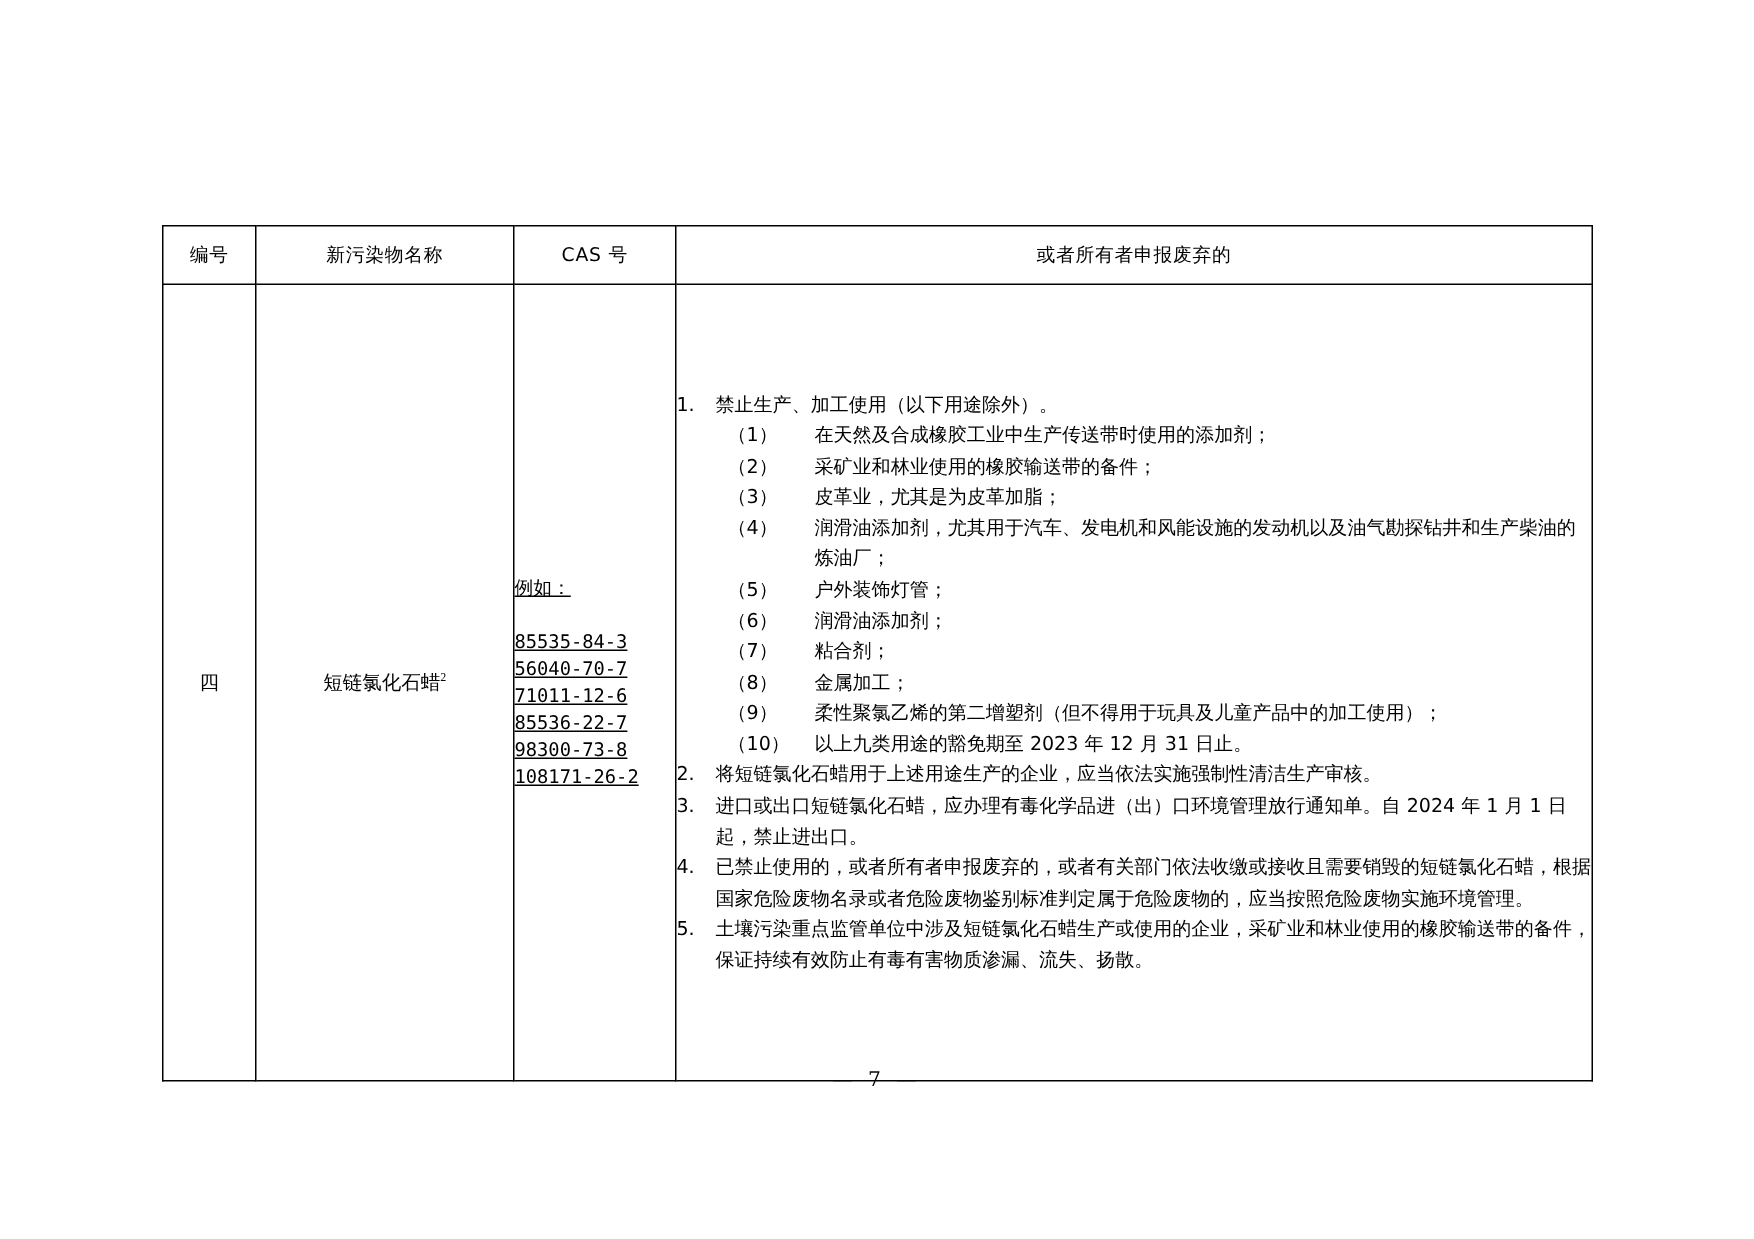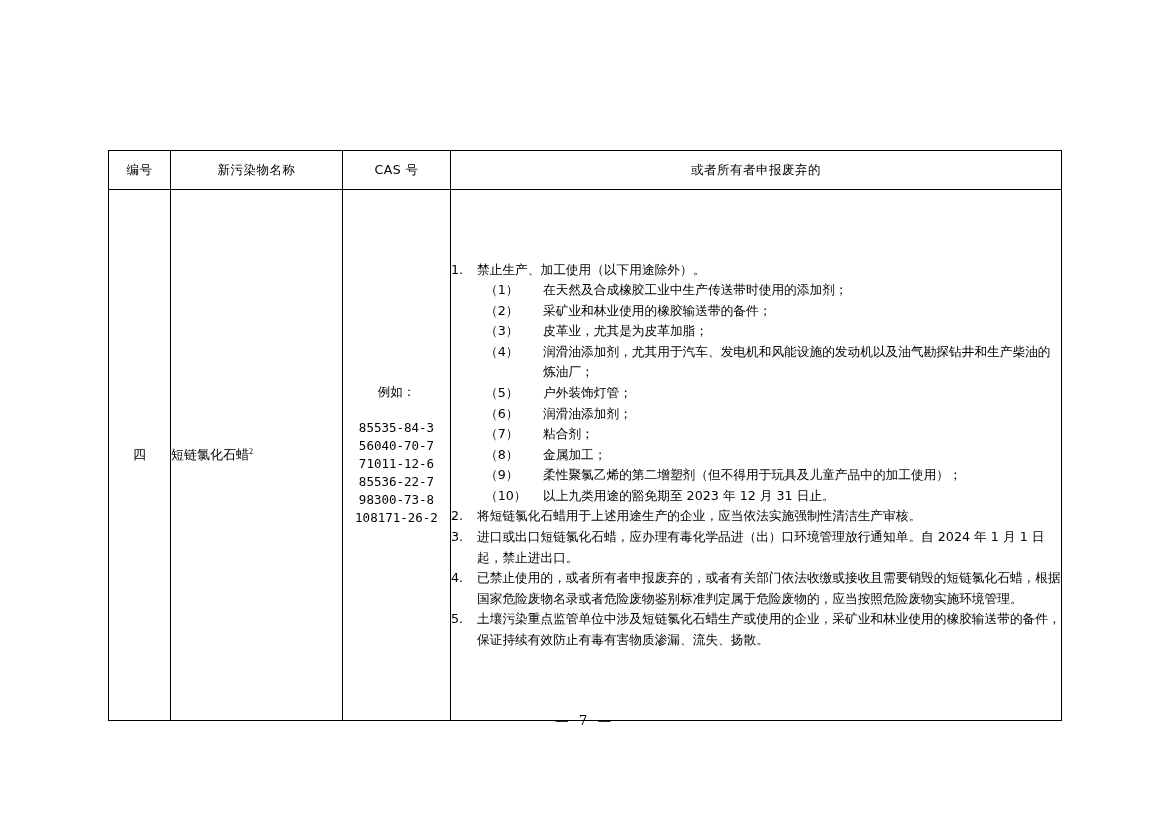--- a/index.html
+++ b/index.html
@@ -49,36 +49,37 @@
   }
 
   .body-row td { height: 530px; }
 
   .cell-no {
     text-align: center;
     font-size: 13px;
     font-family: "DejaVu Sans", "Liberation Sans", sans-serif;
   }
   .cell-name {
-    text-align: left;
+    text-align: center;
     padding-left: 18px;
     font-size: 13px;
     font-family: Liberation Serif, serif;
   }
   .cell-name sup {
     font-size: 8px;
     vertical-align: super;
   }
   .cell-cas {
-    text-align: center;
+    text-align: left;
     padding-left: 10px;
     font-size: 12.5px;
     font-family: "DejaVu Sans Mono", "Liberation Mono", monospace;
     line-height: 1.45;
     white-space: pre-line;
+    text-decoration: underline;
   }
   .cell-cas .cas-intro {
     font-family: "DejaVu Sans", "Liberation Sans", sans-serif;
     font-size: 12.5px;
     display: block;
   }
   .cell-meas {
     text-align: left;
     padding: 10px 14px 10px 14px;
     font-size: 12.7px;

